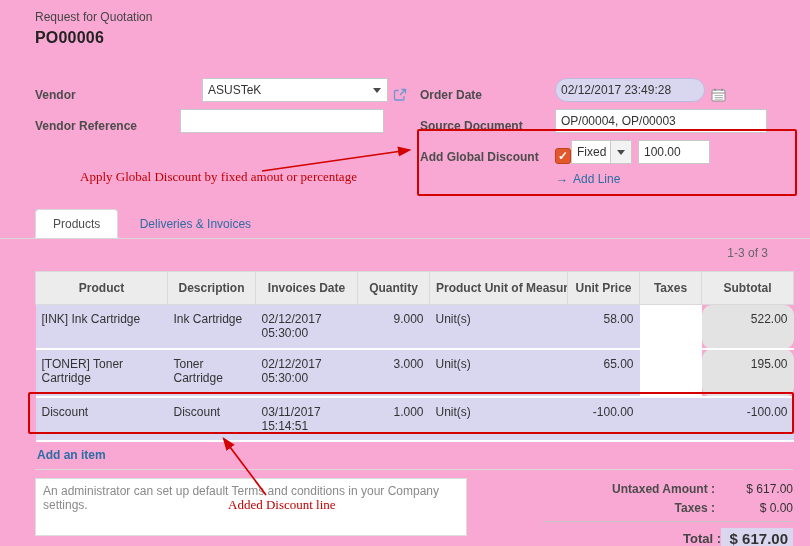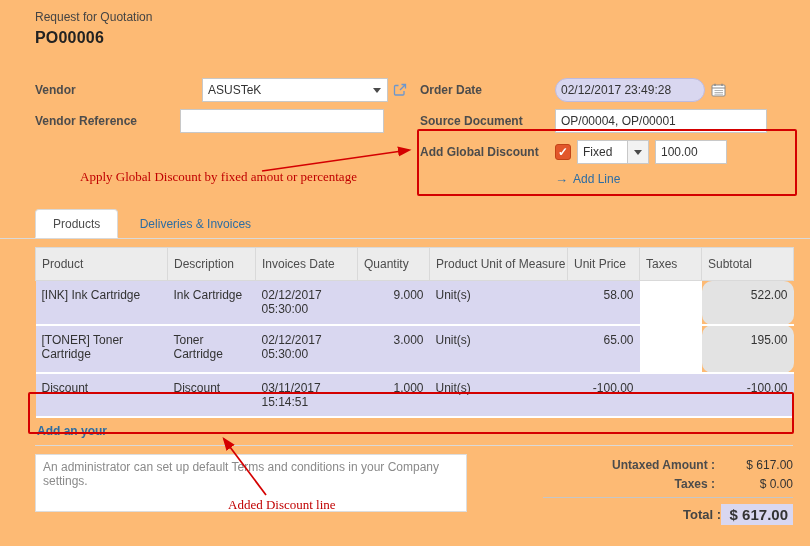--- a/index.html
+++ b/index.html
@@ -2,31 +2,31 @@
 <html><head>
 <meta charset="utf-8">
 <style>
   * { box-sizing: border-box; margin: 0; padding: 0; }
   html, body { background: #fff; }
   body {
     width: 810px; height: 546px;
     font-family: "Liberation Sans", sans-serif;
     font-size: 12px; color: #333;
   }
-  .page { position: relative; width: 810px; height: 546px; overflow: hidden; background: #fdba74; }
+  .page { position: relative; width: 810px; height: 546px; overflow: hidden; background: #f9a8d4; }
 
   
   .doc-header { position: absolute; left: 35px; top: 10px; }
   .doc-type { font-size: 12px; color: #444; }
   .doc-number { font-size: 16px; font-weight: bold; color: #222; margin-top: 5px; letter-spacing: .2px; }
 
   
   .form-left  { position: absolute; left: 35px;  top: 78px; width: 372px; }
   .form-right { position: absolute; left: 420px; top: 78px; width: 378px; }
-  .frow { display: flex; align-items: center; margin-bottom: 7px; min-height: 24px; }
+  .frow { display: flex; align-items: flex-end; margin-bottom: 7px; min-height: 24px; }
   .flabel  { width: 145px; font-weight: bold; color: #4c4c4c; flex: 0 0 auto; }
   .flabel2 { width: 135px; font-weight: bold; color: #4c4c4c; flex: 0 0 auto; }
   .input {
     border: 1px solid #c8c8c8; background: #fff; height: 24px;
     padding: 2px 5px; font-size: 12px; display: flex; align-items: center; color: #333;
   }
   .input.purple { background: #d9d7f0; border-color: #bdbade; }
   input.text-input {
     border: 1px solid #c8c8c8; background: #fff; height: 24px; padding: 2px 5px;
     font-size: 12px; font-family: "Liberation Sans", sans-serif; color: #333; outline: none;
@@ -36,21 +36,21 @@
   .caret {
     width: 0; height: 0; display: inline-block; flex: 0 0 auto;
     border-left: 4px solid transparent; border-right: 4px solid transparent;
     border-top: 5px solid #4a4a4a; margin: 0 6px;
   }
   .select-btn { flex: 0 0 auto; align-self: stretch; display: flex; align-items: center; border-left: 1px solid #c8c8c8; background: #f2f2f2; }
   .vendor-select { width: 204px; margin-left: 22px; }
   .vendor-ref-input { width: 204px; }
   .date-input { width: 150px; border-radius: 12px; }
   .source-input { width: 212px; }
-  .type-select { width: 72px; margin-left: 6px; }
+  .type-select { width: 61px; }
   .amount-input { width: 72px; margin-left: 6px; }
   .ext-icon { margin-left: 5px; display: inline-flex; cursor: pointer; }
   .cal-icon { margin-left: 6px; display: inline-flex; cursor: pointer; }
   .checkbox {
     width: 16px; height: 16px; border-radius: 3px; background: #e2572b; border: 1px solid #c24317;
     color: #fff; font-size: 12px; line-height: 14px; text-align: center; font-weight: bold; flex: 0 0 auto;
   }
   .add-line { color: #2d6da3; text-decoration: none; cursor: pointer; display: inline-flex; align-items: center; gap: 5px; font-size: 12px; }
   .add-line .arrow { font-weight: bold; font-size: 13px; color: #2d6da3; }
   .addline-row { margin-left: 135px; margin-top: 2px; }
@@ -60,22 +60,22 @@
   .tabbar { border-bottom: 1px solid #d9d9d9; padding-left: 35px; height: 31px; }
   .tab {
     display: inline-block; padding: 7px 17px 6px; font-size: 12px; color: #2d6da3; cursor: pointer;
     border: 1px solid transparent; border-radius: 4px 4px 0 0; position: relative; top: 1px; background: transparent;
   }
   .tab.active { background: #fff; color: #4c4c4c; border-color: #d9d9d9 #d9d9d9 #fff; }
   .pager { height: 24px; text-align: right; padding: 7px 42px 0 0; color: #666; font-size: 12px; }
 
   table.lines { border-collapse: collapse; margin: 8px 16px 0 35px; width: 758px; table-layout: fixed; }
   table.lines th {
-    background: #ececec; border: 1px solid #d9d9d9; font-weight: normal; color: #4c4c4c;
-    font-size: 12px; padding: 9px 6px; text-align: left; white-space: nowrap; overflow: hidden;
+    background: #ececec; border: 1px solid #d9d9d9; font-weight: bold; color: #4c4c4c;
+    font-size: 12px; padding: 9px 6px; text-align: center; white-space: nowrap; overflow: hidden;
   }
   table.lines td { font-size: 12px; color: #333; padding: 7px 6px; vertical-align: top; border-bottom: 2px solid #fff; }
   th.num, td.num { text-align: right; }
   .c-purple { background: #d9d7f0; }
   .c-tax { background: #fff; }
   .c-sub { background: #e3e3e3; border-radius: 10px; }
   .pre { white-space: pre-line; margin-left: 12px; }
   tr.r1 { height: 44px; } tr.r2 { height: 48px; } tr.r3 { height: 36px; }
   col.c-product { width: 132px; } col.c-desc { width: 88px; } col.c-date { width: 102px; }
   col.c-qty { width: 72px; } col.c-uom { width: 138px; } col.c-price { width: 72px; }
@@ -156,21 +156,21 @@
               <line x1="3.5" y1="7.5" x2="12" y2="7.5"></line>
               <line x1="3.5" y1="9.5" x2="12" y2="9.5"></line>
               <line x1="3.5" y1="11.2" x2="12" y2="11.2"></line>
             </g>
         </svg>
       </span>
     </div>
     <div class="frow">
       <span class="flabel2">Source Document</span>
       <div class="input source-input">
-        <span>OP/00004, OP/00001</span>
+        <span>OP/00004, OP/00003</span>
       </div>
     </div>
     <div class="frow">
       <span class="flabel2">Add Global Discount</span>
       <div class="checkbox">
         <span>✓</span>
       </div>
       <div class="select type-select">
         <span class="select-text">Fixed</span>
         <span class="select-btn">
@@ -188,20 +188,21 @@
       </a>
     </div>
   </div>
 
   <div class="main">
     <div class="tabbar">
       <span class="tab active">Products</span>
       <span class="tab">Deliveries &amp; Invoices</span>
     </div>
 
+    <div class="pager">1-3 of 3</div>
 
     <table class="lines">
       <colgroup>
         <col class="c-product">
           <col class="c-desc">
           <col class="c-date">
           <col class="c-qty">
         <col class="c-uom">
           <col class="c-price">
           <col class="c-taxes">
@@ -250,21 +251,21 @@
           <td class="c-purple num">1.000</td>
           <td class="c-purple">Unit(s)</td>
           <td class="c-purple num">-100.00</td>
           <td class="c-purple"></td>
           <td class="c-purple num">-100.00</td>
         </tr>
       </tbody>
     </table>
 
     <div class="add-item-row">
-      <a class="add-item">Add an your</a>
+      <a class="add-item">Add an item</a>
     </div>
 
     <div class="footer">
       <textarea class="terms" placeholder="An administrator can set up default Terms and conditions in your Company settings." style=""></textarea>
       <div class="totals">
         <div class="t-row">
           <span class="t-label">Untaxed Amount :</span>
           <span class="t-value">$ 617.00</span>
         </div>
         <div class="t-row">

